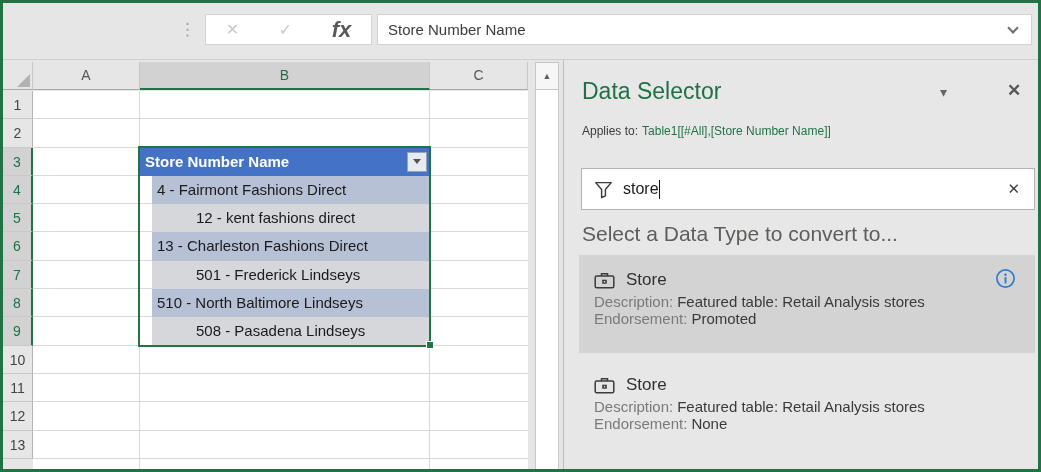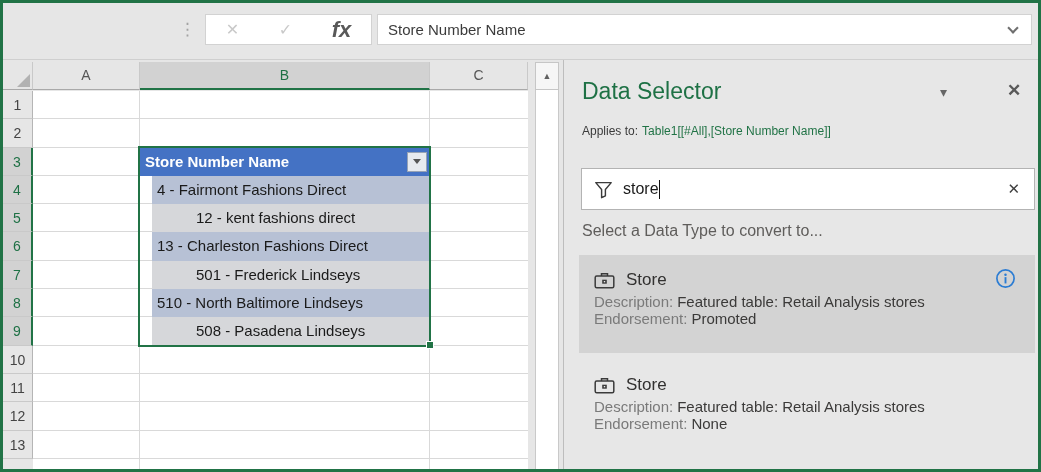--- a/index.html
+++ b/index.html
@@ -78,21 +78,21 @@
   .pane-x { position:absolute; left:443px; top:20px; color:#595959; font-size:17px; font-weight:bold; }
   .applies { position:absolute; left:18px; top:64px; font-size:12px; white-space:nowrap; }
   .applies .lab { color:#3b3b3b; margin-right:4px; }
   .applies .ref { color:#217346; }
   .searchbox { position:absolute; left:17px; top:108px; width:454px; height:42px; background:#fff;
                border:1px solid #b3b3b3; display:flex; align-items:center; }
   .searchbox .funnel { margin:0 10px 0 12px; display:flex; }
   .searchbox .q { font-size:16px; color:#1a1a1a; }
   .cursorbar { display:inline-block; width:1px; height:19px; background:#111; vertical-align:-4px; }
   .searchbox .sx { margin-left:auto; margin-right:14px; color:#3f3f3f; font-size:15px; }
-  .prompt { position:absolute; left:18px; top:162px; font-size:16px; color:#5f5d5b; }
+  .prompt { position:absolute; left:18px; top:162px; font-size:21px; color:#5f5d5b; }
   .card { position:absolute; left:15px; width:456px; height:98px; padding:12px 14px 0 15px; }
   .card.hl { background:#d3d3d3; }
   .card-head { display:flex; align-items:center; height:26px; position:relative; }
   .briefcase { display:flex; margin-right:11px; }
   .card-title { font-size:17px; color:#323130; }
   .info { position:absolute; right:5px; top:1px; display:flex; }
   .card-line { font-size:15px; white-space:nowrap; }
   .card-line .lbl { color:#7a7a7a; margin-right:4px; }
   .card-line .val { color:#3b3a39; }
 </style>

